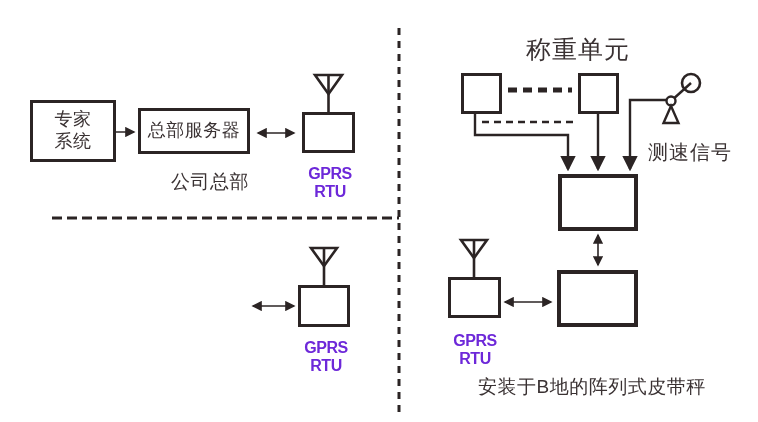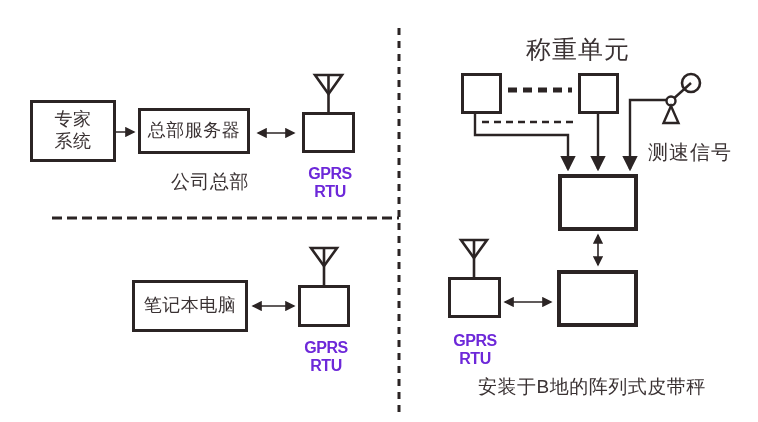--- a/index.html
+++ b/index.html
@@ -80,21 +80,20 @@
 系统</div>
 
   <div class="box" style="left:138px;top:108px;width:112px;height:46px;">总部服务器</div>
 
   <div class="box" style="left:302px;top:112px;width:53px;height:41px;"></div>
 
   <div class="lbl caption" style="left:170px;top:169px;width:80px;text-align:center;">公司总部</div>
 
   <div class="lbl gprs" style="left:294px;top:165px;width:72px;">GPRS RTU</div>
 
-  <div class="box" style="left:132px;top:280px;width:116px;height:52px;">笔记本电脑</div>
 
   <div class="box" style="left:298px;top:285px;width:52px;height:42px;"></div>
 
   <div class="lbl gprs" style="left:290px;top:339px;width:72px;">GPRS RTU</div>
 
 
   <div class="lbl title" style="left:498px;top:33px;width:160px;">称重单元</div>
 
   <div class="box" style="left:461px;top:73px;width:41px;height:41px;"></div>
 

